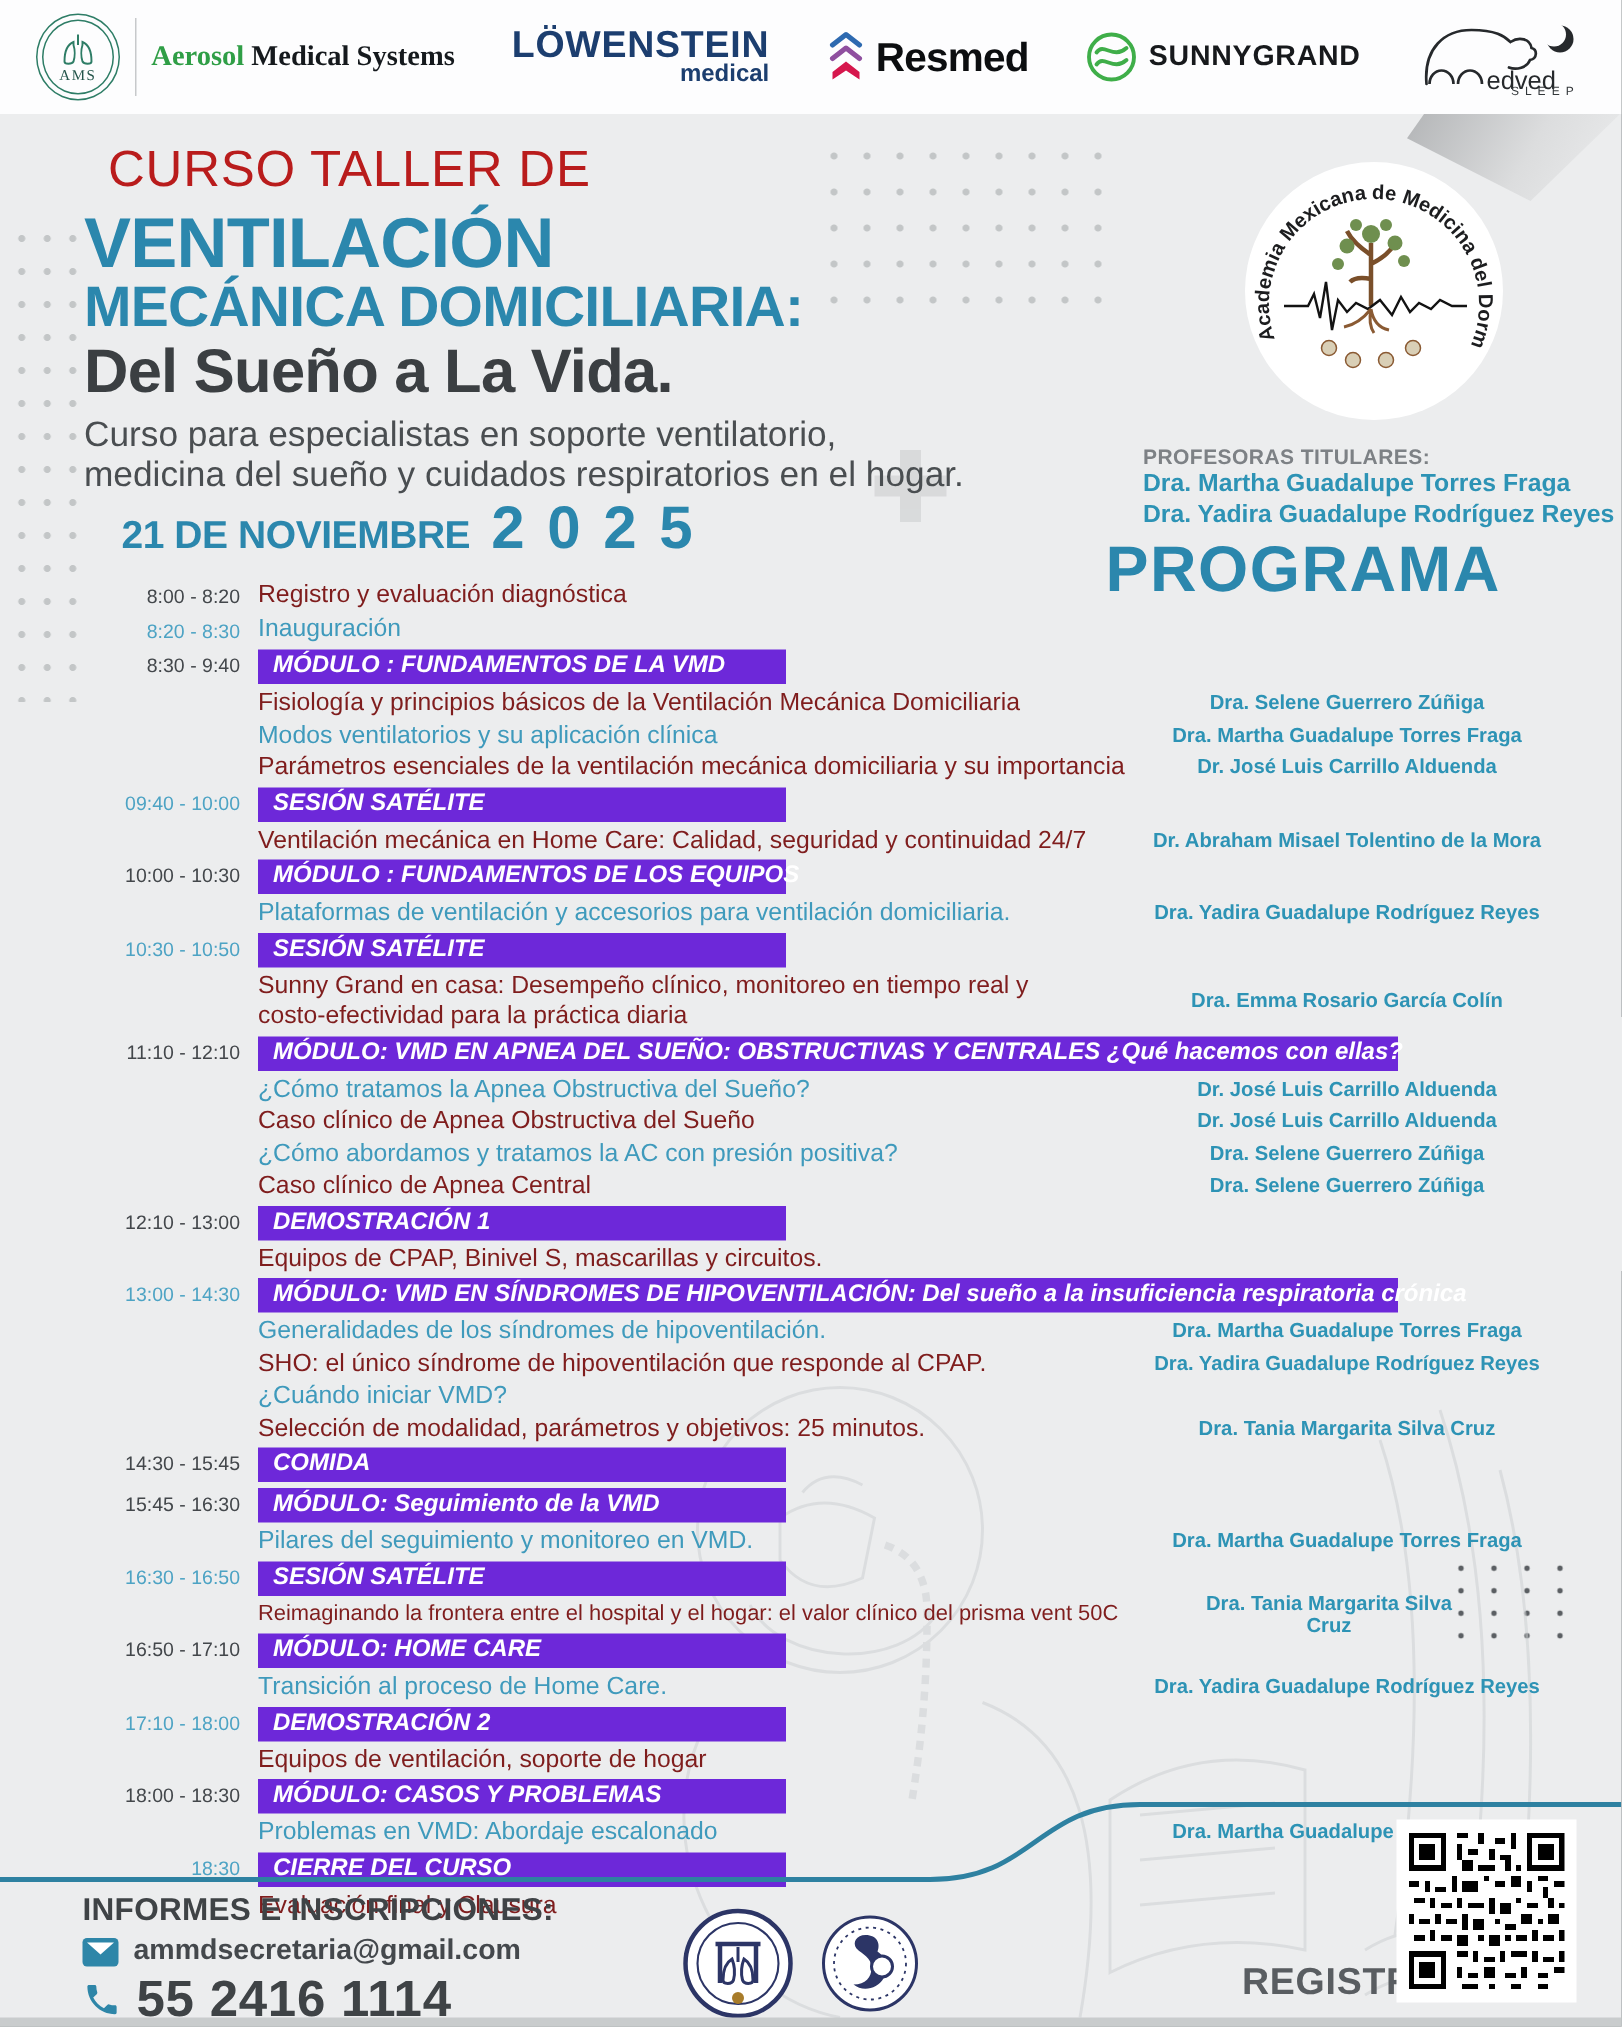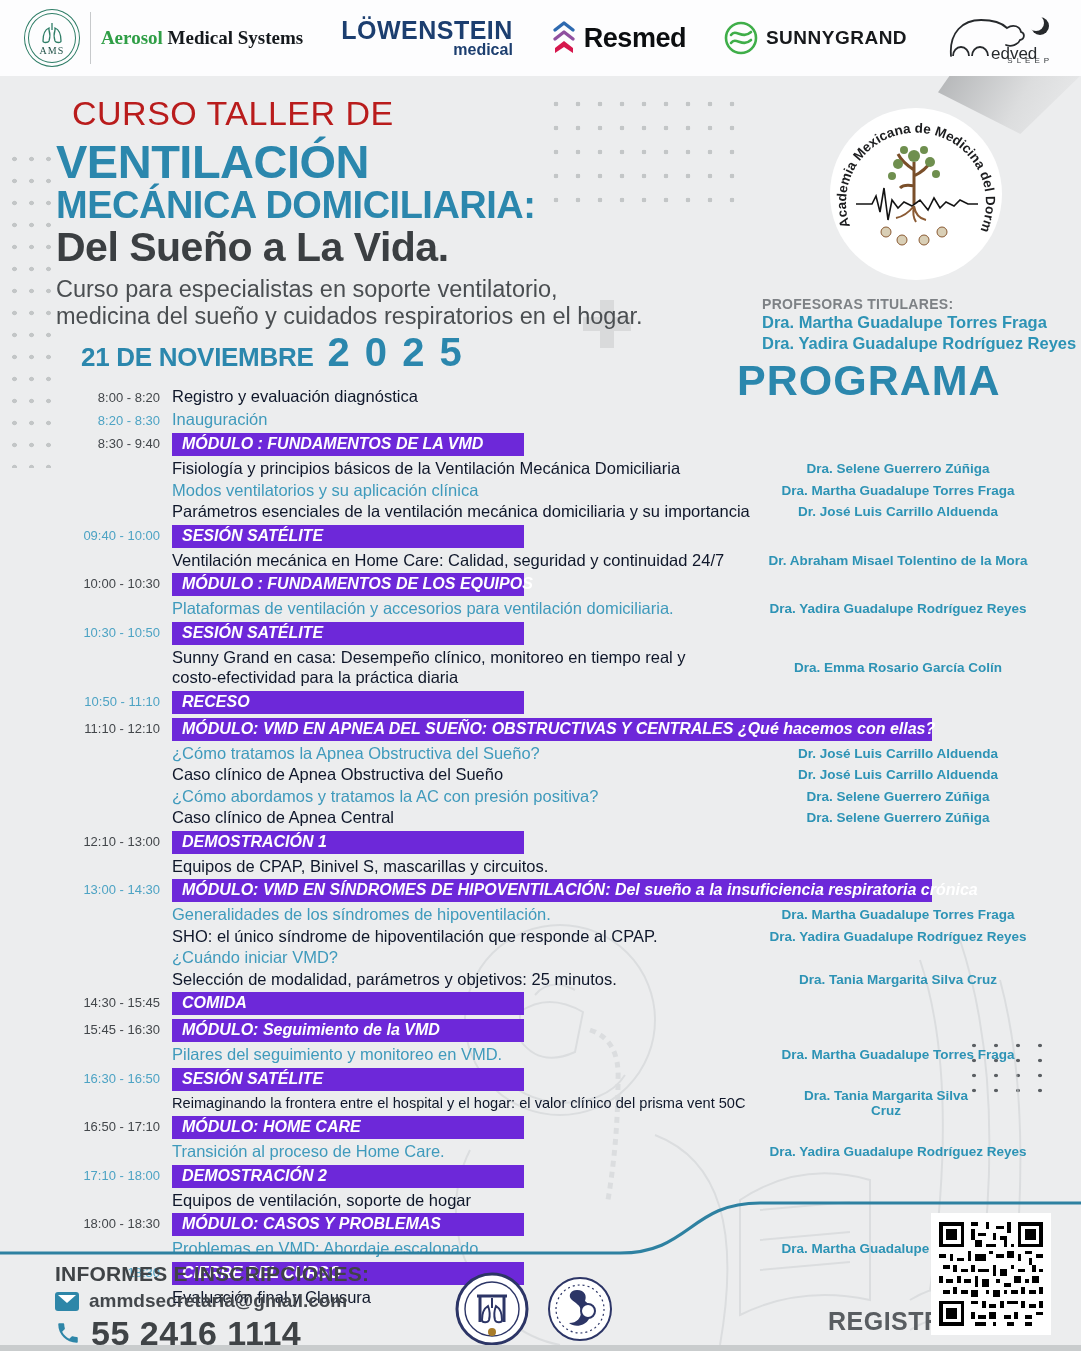--- a/index.html
+++ b/index.html
@@ -63,21 +63,21 @@
   .schedule{position:absolute;left:40px;top:386px;width:1002px;}
   .session{display:flex;margin-bottom:1px;}
   .time{width:120px;flex:0 0 120px;text-align:right;padding-right:12px;font-size:13px;line-height:21px;padding-top:1px;white-space:nowrap;}
   .time.dark{color:#43474b;} .time.teal{color:#4da3c4;}
   .content{flex:1;min-width:0;}
   .banner{background:#6d28d9;color:#fff;font-style:italic;font-weight:700;font-size:16px;
           line-height:18px;padding:2px 10px 3px;width:352px;margin:1px 0 2px;white-space:nowrap;box-sizing:border-box;}
   .banner.wide{width:-moz-fit-content;width:fit-content;max-width:760px;padding-right:16px;}
   .item{position:relative;line-height:20.5px;margin-bottom:1px;}
   .topic{font-size:16.5px;white-space:pre-line;max-width:620px;}
-  .topic.dark{color:#0f172a;} .topic.teal{color:#3f9abc;}
+  .topic.dark{color:#7f1d1d;} .topic.teal{color:#3f9abc;}
   .speaker{position:absolute;right:8px;top:50%;transform:translateY(-50%);width:272px;
            text-align:center;font-size:13.5px;font-weight:700;color:#2d93b5;line-height:15px;}
   .item.tight .topic{font-size:14.6px;}
   .item.tight .speaker{width:196px;right:58px;}
   
   .foot-line{position:absolute;left:0;top:1195px;pointer-events:none;}
   .contact{position:absolute;left:55px;top:1262px;}
   .contact .ctitle{font-size:21px;font-weight:800;color:#3f4346;letter-spacing:.2px;}
   .crow{display:flex;align-items:center;gap:10px;margin-top:4px;}
   .mail-ic{width:24px;height:19px;background:#2e86a8;border-radius:3px;position:relative;}
@@ -269,26 +269,20 @@
       </div>
       <div class="session">
         <div class="time teal">10:30 - 10:50</div>
         <div class="content">
           <div class="banner">SESIÓN SATÉLITE</div>
           <div class="item">
             <div class="topic dark">Sunny Grand en casa: Desempeño clínico, monitoreo en tiempo real y
 costo-efectividad para la práctica diaria</div>
             <div class="speaker">Dra. Emma Rosario García Colín</div>
           </div>
-        </div>
-      </div>
-      <div class="session">
-        <div class="time teal">10:50 - 11:10</div>
-        <div class="content">
-          <div class="banner">RECESO</div>
         </div>
       </div>
       <div class="session">
         <div class="time dark">11:10 - 12:10</div>
         <div class="content">
           <div class="banner wide">MÓDULO: VMD EN APNEA DEL SUEÑO: OBSTRUCTIVAS Y CENTRALES ¿Qué hacemos con ellas?</div>
           <div class="item">
             <div class="topic teal">¿Cómo tratamos la Apnea Obstructiva del Sueño?</div>
             <div class="speaker">Dr. José Luis Carrillo Alduenda</div>
           </div>

